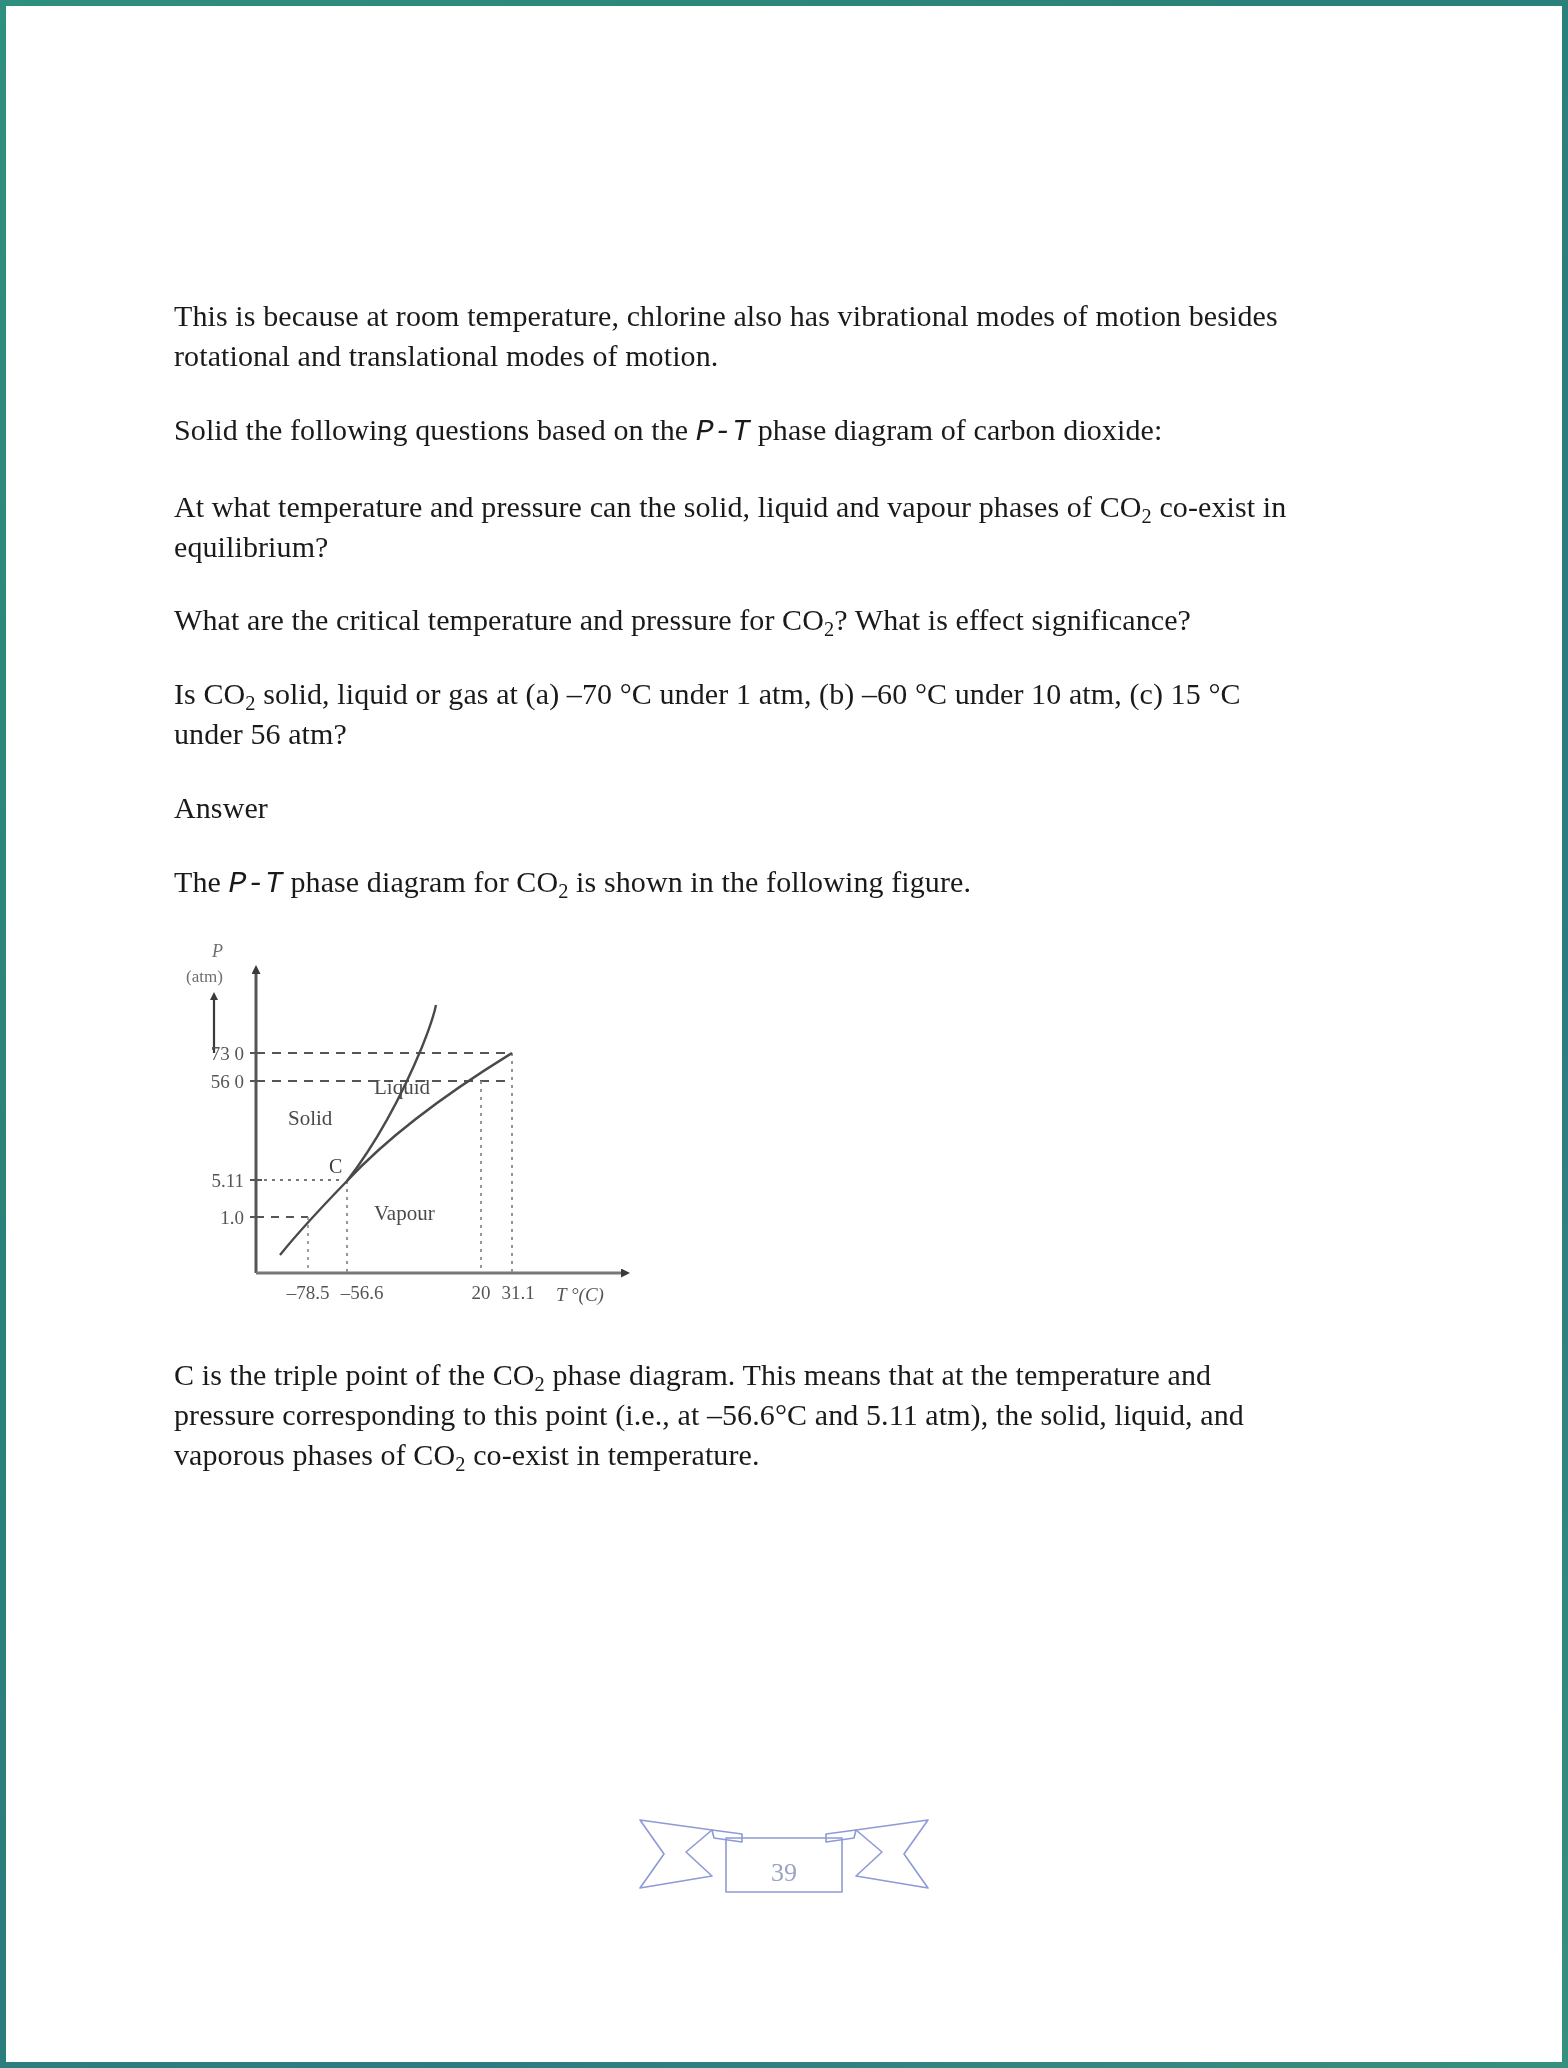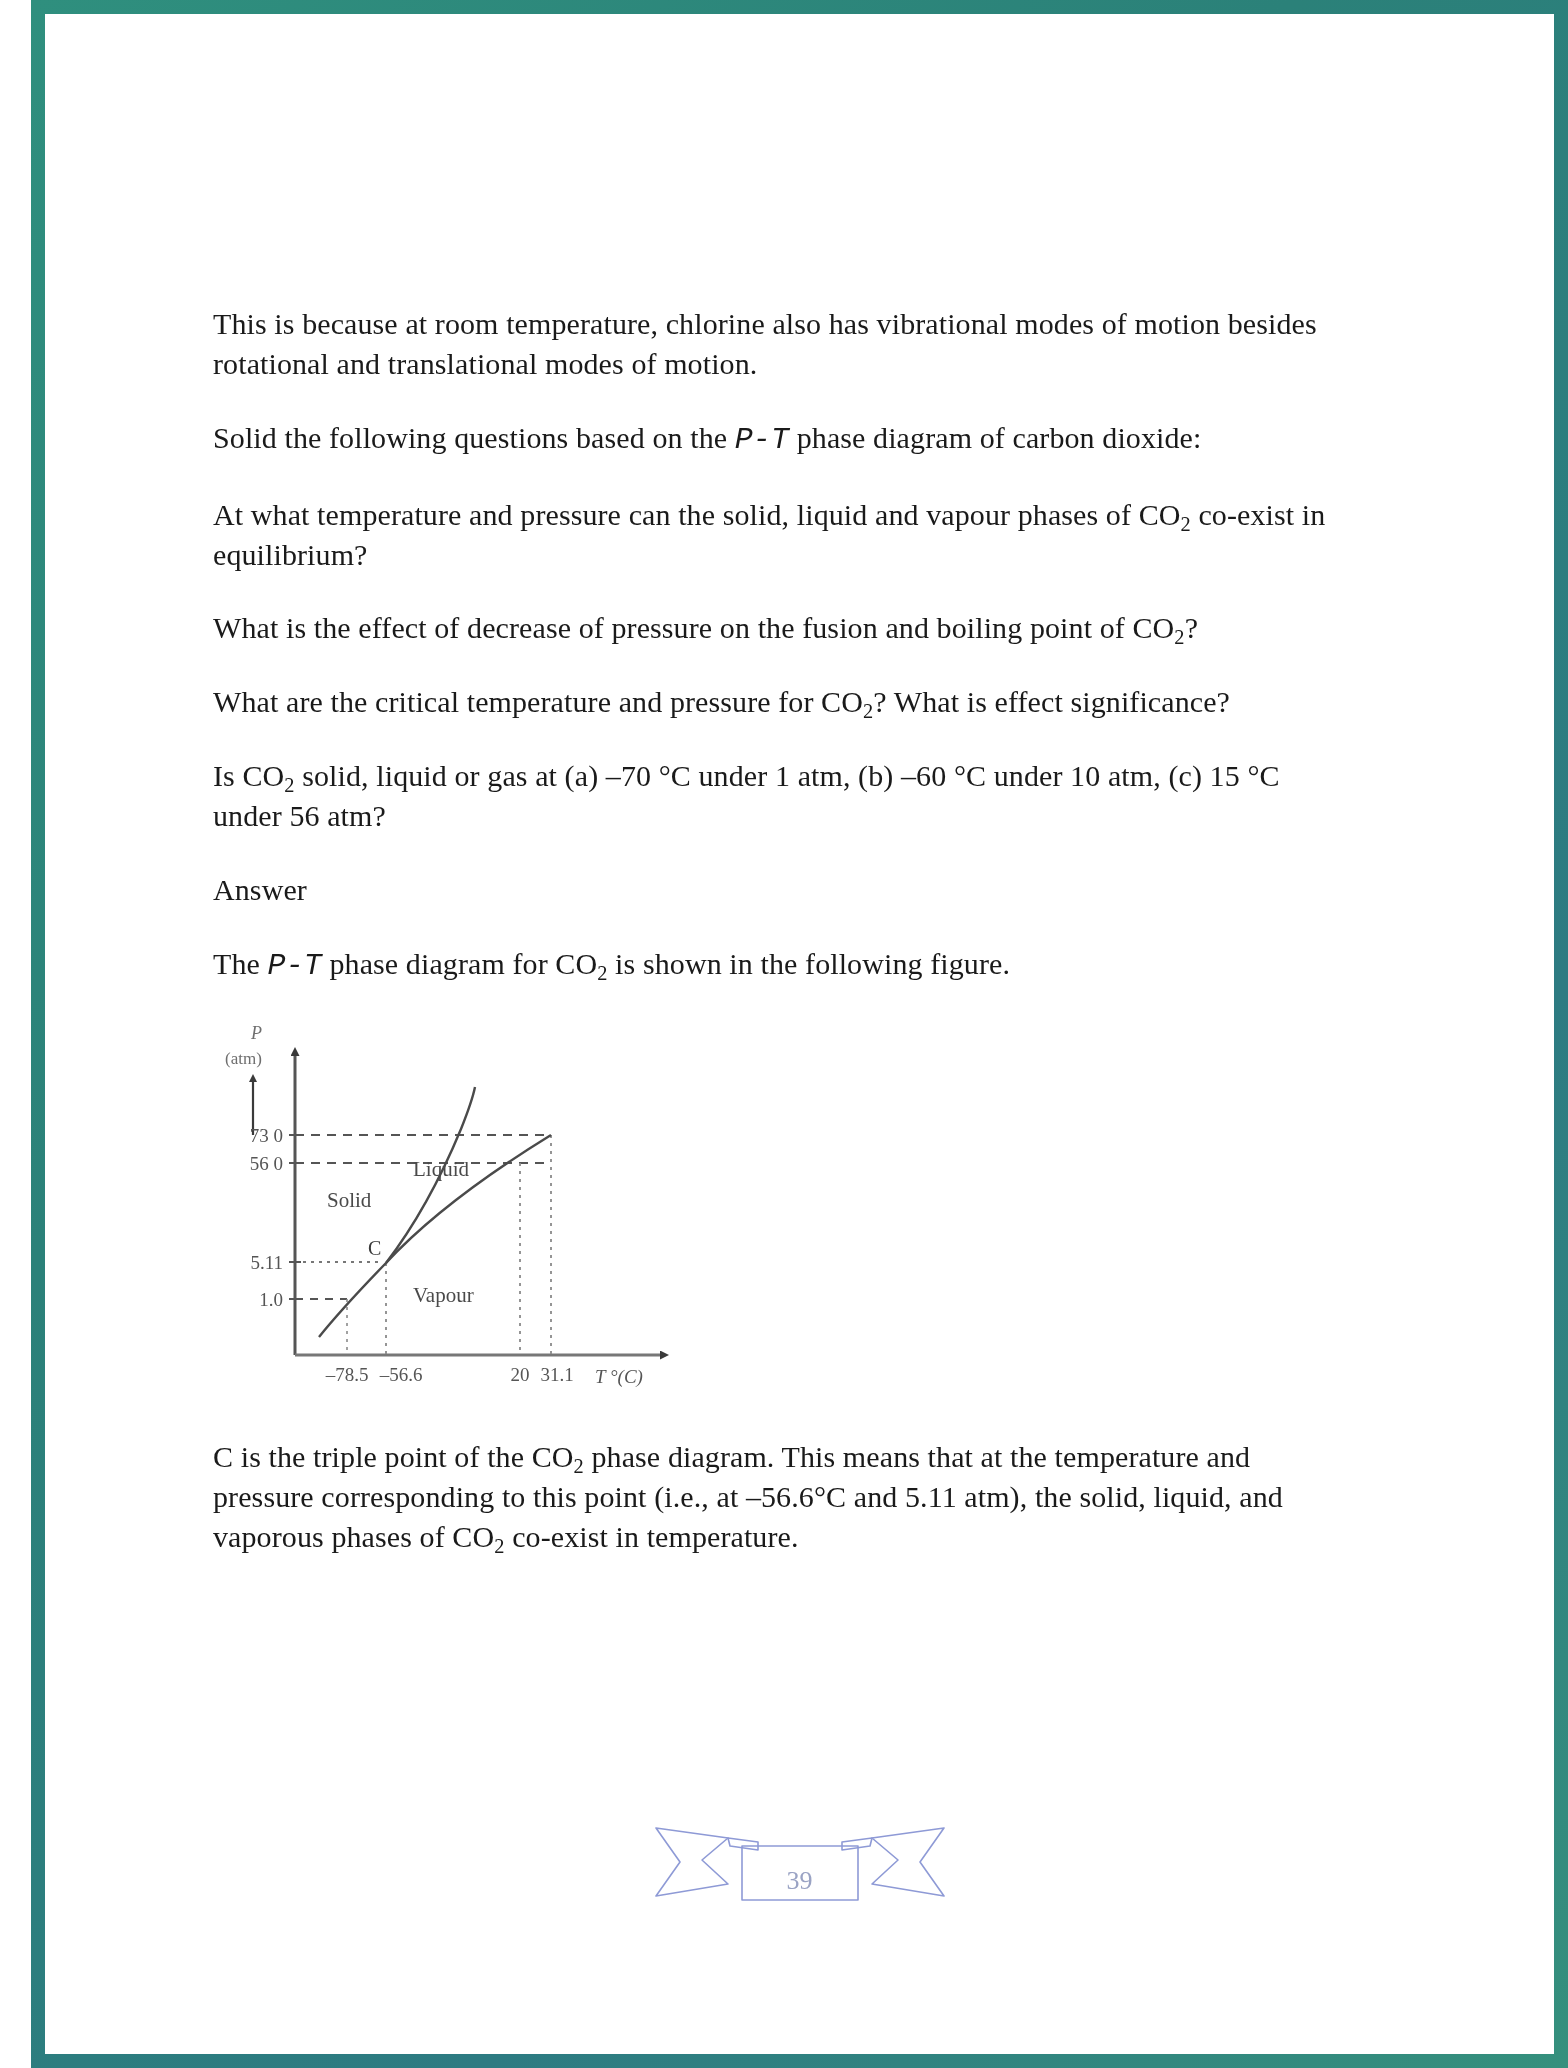--- a/index.html
+++ b/index.html
@@ -12,23 +12,22 @@
     background: #ffffff;
     font-family: "Liberation Serif", "DejaVu Serif", serif;
     overflow: hidden;
   }
 
   
   #page-frame {
     position: absolute;
     inset: 0;
     background: linear-gradient(135deg, #2f8f7e 0%, #2b8179 35%, #2d7b82 70%, #35907d 100%);
-    padding: 14px;
+    padding: 6px;
     box-sizing: border-box;
-    margin-left: 31px;
   }
   #page-sheet {
     position: relative;
     width: 100%;
     height: 100%;
     background: #ffffff;
     box-sizing: border-box;
     overflow: hidden;
   }
 
@@ -95,23 +94,20 @@
 
 
       <p class="para">
         <span>Solid the following questions based on the </span><span class="it">P-T</span><span> phase diagram of carbon dioxide:</span>
       </p>
 
       <p class="para">
         <span>At what temperature and pressure can the solid, liquid and vapour phases of CO</span><sub>2</sub><span> co-exist in equilibrium?</span>
       </p>
 
-      <p class="para">
-        <span>What is the effect of decrease of pressure on the fusion and boiling point of CO</span><sub>2</sub><span>?</span>
-      </p>
 
       <p class="para">
         <span>What are the critical temperature and pressure for CO</span><sub>2</sub><span>? What is effect significance?</span>
       </p>
 
       <p class="para">
         <span>Is CO</span><sub>2</sub><span> solid, liquid or gas at (a) –70 °C under 1 atm, (b) –60 °C under 10 atm, (c) 15 °C under 56 atm?</span>
       </p>
 
       <p class="para">

